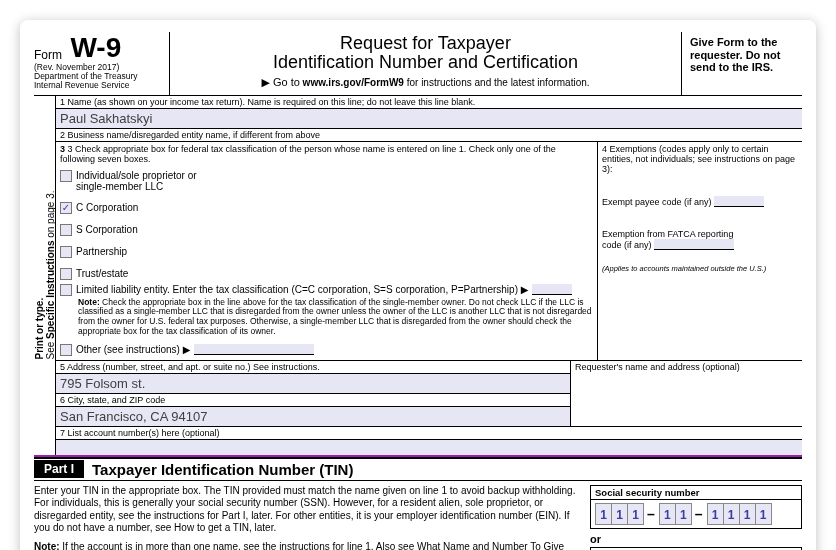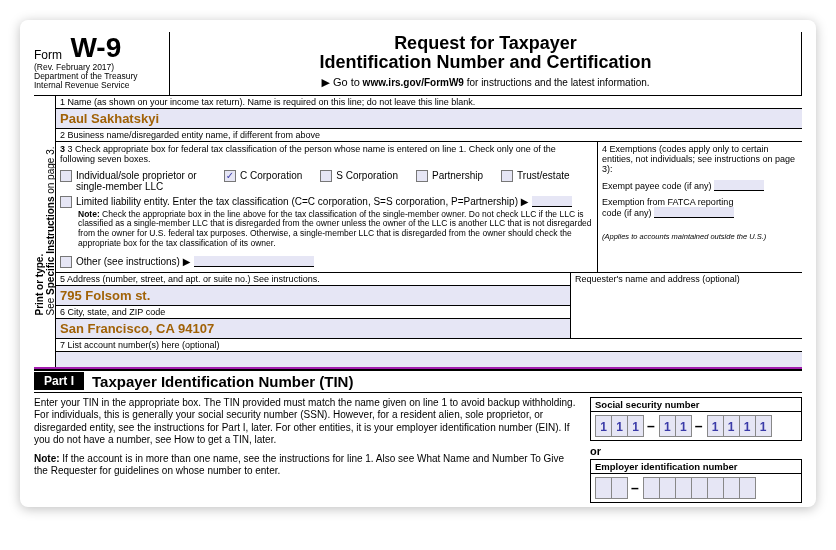--- a/index.html
+++ b/index.html
@@ -5,47 +5,47 @@
 * { box-sizing: border-box; margin: 0; padding: 0; }
 body { background: #fff; font-family: Arial, Helvetica, sans-serif; padding: 20px; }
 .form { width: 796px; margin: 0 auto; background: #fff; border-radius: 8px; box-shadow: 0 2px 12px rgba(0,0,0,.25); padding: 12px 14px 0; color: #000; }
 .header { display: flex; align-items: stretch; border-bottom: 1px solid #000; }
 .hleft { width: 136px; border-right: 1px solid #000; padding: 2px 4px 4px 0; }
 .formword { font-size: 12px; display: inline-block; vertical-align: bottom; }
 .w9 { font-family: "Arial Black", Arial, sans-serif; font-weight: 900; font-size: 28px; display: inline-block; margin-left: 4px; line-height: 1; }
 .rev { font-size: 8.5px; }
 .dept { font-size: 8.5px; line-height: 1.1; }
 .hmid { flex: 1; text-align: center; padding: 2px 6px 4px; border-right: 1px solid #000; }
-.title { font-weight: bold; font-size: 18px; line-height: 1.05; }
+.title { font-weight: normal; font-size: 18px; line-height: 1.05; }
 .goto { font-size: 10px; margin-top: 4px; }
 .goto .lbl { font-weight: bold; }
 .arrow { font-size: 11px; }
 .hright { width: 120px; padding: 4px 4px 4px 8px; font-size: 11px; font-weight: bold; line-height: 1.15; }
 .body { display: flex; border-bottom: 2px solid #a21caf; }
 .sidelabel { width: 22px; border-right: 1px solid #000; position: relative; }
 .sidelabel .rot { position: absolute; left: 50%; top: 50%; transform: translate(-50%,-50%) rotate(-90deg); white-space: nowrap; font-size: 10px; }
 .sidelabel .rot b { font-weight: bold; }
 .main { flex: 1; }
 .row { border-top: 1px solid #000; font-size: 9px; padding: 1px 4px; }
 .row:first-child { border-top: none; }
-.valrow { background: #e6e6f5; color: #a16207; font-weight: bold; font-size: 13px; padding: 2px 4px; }
+.valrow { background: #e6e6f5; color: #404040; font-weight: normal; font-size: 13px; padding: 2px 4px; }
 .cols { display: flex; }
 .c3left { flex: 1; border-right: 1px solid #000; padding: 2px 4px 4px; font-size: 9px; }
 .c3right { width: 204px; padding: 2px 4px 4px; font-size: 9px; }
-.boxes { display: flex; flex-wrap: wrap; gap: 10px 18px; margin: 6px 0 4px; }
+.boxes { display: flex; flex-wrap: wrap; gap: 10px 18px; margin: 6px 0 4px; flex-direction: column; }
 .cb { display: flex; align-items: flex-start; gap: 4px; font-size: 10px; }
 .cbbox { width: 12px; height: 12px; border: 1px solid #777; background: #e6e6f5; display: inline-flex; align-items: center; justify-content: center; font-size: 10px; color: #3b3ba8; flex-shrink: 0; }
 .llcline { display: flex; align-items: flex-start; gap: 4px; font-size: 10px; margin-top: 4px; }
 .uline { display: inline-block; border-bottom: 1px solid #000; min-width: 40px; height: 11px; background: #e6e6f5; vertical-align: bottom; }
 .note { font-size: 8.5px; margin: 2px 0 2px 18px; line-height: 1.15; }
 .otherline { display: flex; align-items: center; gap: 4px; font-size: 10px; margin-top: 7px; }
 .addrwrap { display: flex; border-top: 1px solid #000; }
 .addrleft { flex: 1; }
 .addrright { width: 232px; border-left: 1px solid #000; font-size: 9px; padding: 1px 4px; }
-.exline { margin-top: 6px; font-size: 9px; }
+.exline { margin-top: 22px; font-size: 9px; }
 .applies { font-size: 7.5px; font-style: italic; margin-top: 14px; }
 .part { display: flex; align-items: center; border-bottom: 1px solid #000; border-top: 2px solid #000; }
 .partlabel { background: #000; color: #fff; font-weight: bold; font-size: 12px; padding: 2px 10px; }
 .parttitle { font-weight: bold; font-size: 15px; padding: 2px 8px; }
 .tinwrap { display: flex; }
 .tinleft { flex: 1; padding: 4px 8px 0 0; font-size: 10px; line-height: 1.25; }
 .tinright { width: 218px; padding: 4px 0 0 6px; }
 .tbox { border: 1px solid #000; margin-bottom: 4px; }
 .tboxh { font-size: 9.5px; font-weight: bold; padding: 1px 4px; border-bottom: 1px solid #000; }
 .cells { display: flex; padding: 3px 4px; align-items: center; }
@@ -55,33 +55,34 @@
 </style>
 </head>
 <body>
 
 <div class="form">
 
   <div class="header">
     <div class="hleft">
       <span class="formword">Form</span>
       <span class="w9">W-9</span>
-      <div class="rev">(Rev. February 2017)</div>
+      <div class="rev">(Rev. November 2017)</div>
       <div class="dept">Department of the Treasury</div>
       <div class="dept">Internal Revenue Service</div>
     </div>
     <div class="hmid">
       <div class="title">Request for Taxpayer</div>
       <div class="title">Identification Number and Certification</div>
       <div class="goto">
         <span class="arrow">▶ Go to</span>
         <span class="lbl">www.irs.gov/FormW9</span>
         <span>for instructions and the latest information.</span>
       </div>
     </div>
+    <div class="hright">Give Form to the requester. Do not send to the IRS.</div>
   </div>
 
   <div class="body">
     <div class="sidelabel">
       <div class="rot">
         <b>Print or type.</b><br>
         <span>See </span><b>Specific Instructions</b><span> on page 3.</span>
       </div>
     </div>
     <div class="main">

